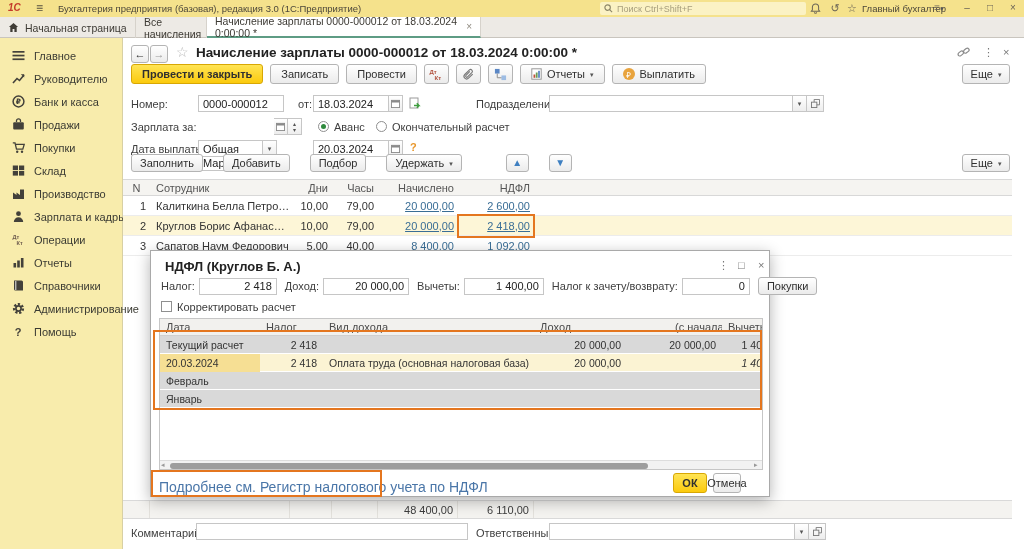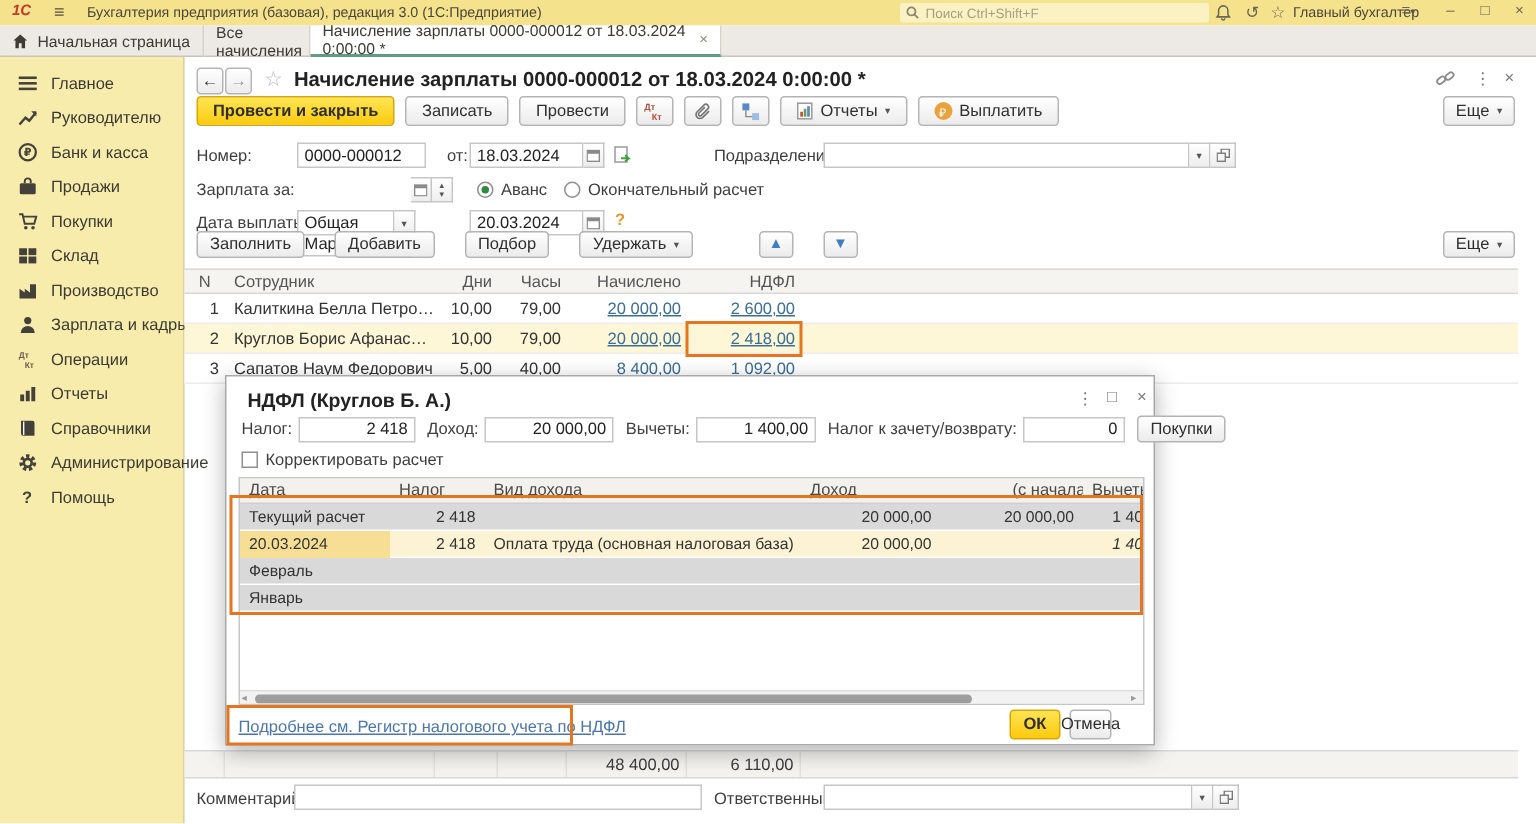--- a/index.html
+++ b/index.html
@@ -59,21 +59,21 @@
   .dgray{background:#d9d9d9;border-bottom:1px solid #fff}
   .dyellow{background:#fbf3d3;border-bottom:1px solid #fff}
   .dgrid .dl{padding-left:6px;white-space:nowrap;overflow:hidden}
   .dgrid .dr{text-align:right;padding-right:6px;white-space:nowrap;overflow:hidden}
   .ital{font-style:italic}
   .hl{position:absolute;border:2px solid #e4761f;z-index:40;pointer-events:none}
   .blue-arrow{color:#3e7fc1;font-size:10px;line-height:1}
   .radio{width:11px;height:11px;border:1px solid #8f8f8f;border-radius:50%;background:#fff;display:inline-flex;align-items:center;justify-content:center}
   .radio.on::after{content:"";width:5px;height:5px;border-radius:50%;background:#2f8a3d}
   .chk{width:11px;height:11px;border:1px solid #8f8f8f;background:#fff;display:inline-block}
-  .alink{color:#4a76a8;text-decoration:underline;font-size:11px;white-space:nowrap}
+  .alink{color:#4a76a8;font-size:14px;white-space:nowrap}
   .spin{width:14px;height:17px;border:1px solid #c6c6c6;border-left:none;display:inline-flex;flex-direction:column;
         align-items:center;justify-content:center;font-size:6px;color:#555;background:linear-gradient(#fff,#eee);line-height:1}
 </style>
 </head>
 <body>
 
 <div class="ab topbar">
   <span class="ab" style="left:8px;top:2px;font-size:10px;font-weight:bold;font-style:italic;color:#c43b2a">1С</span>
   <span class="ab" style="left:36px;top:1px;font-size:12px;color:#55503f">≡</span>
   <span class="ab tb-txt" style="left:58px;top:3px">Бухгалтерия предприятия (базовая), редакция 3.0  (1С:Предприятие)</span>

